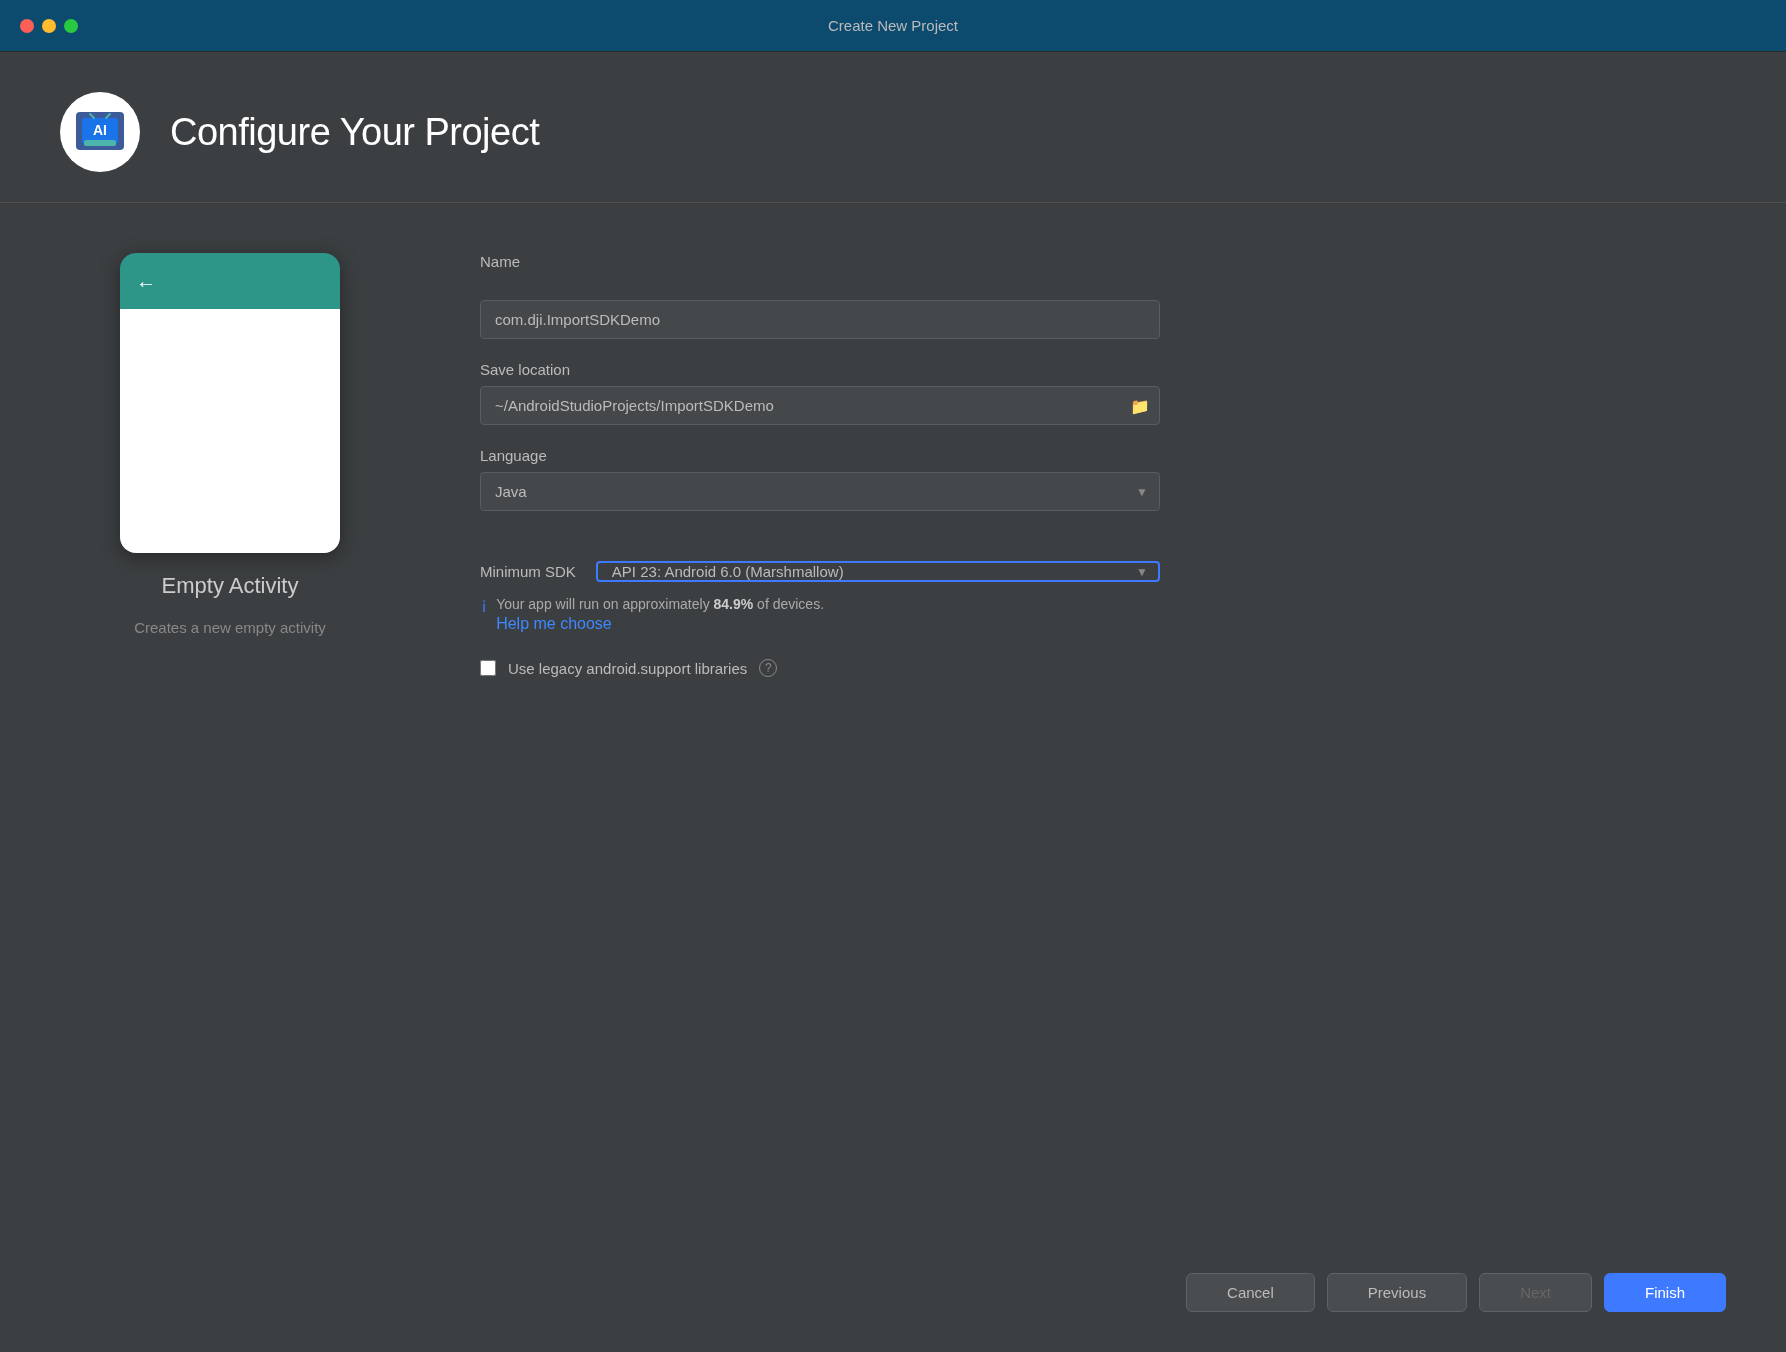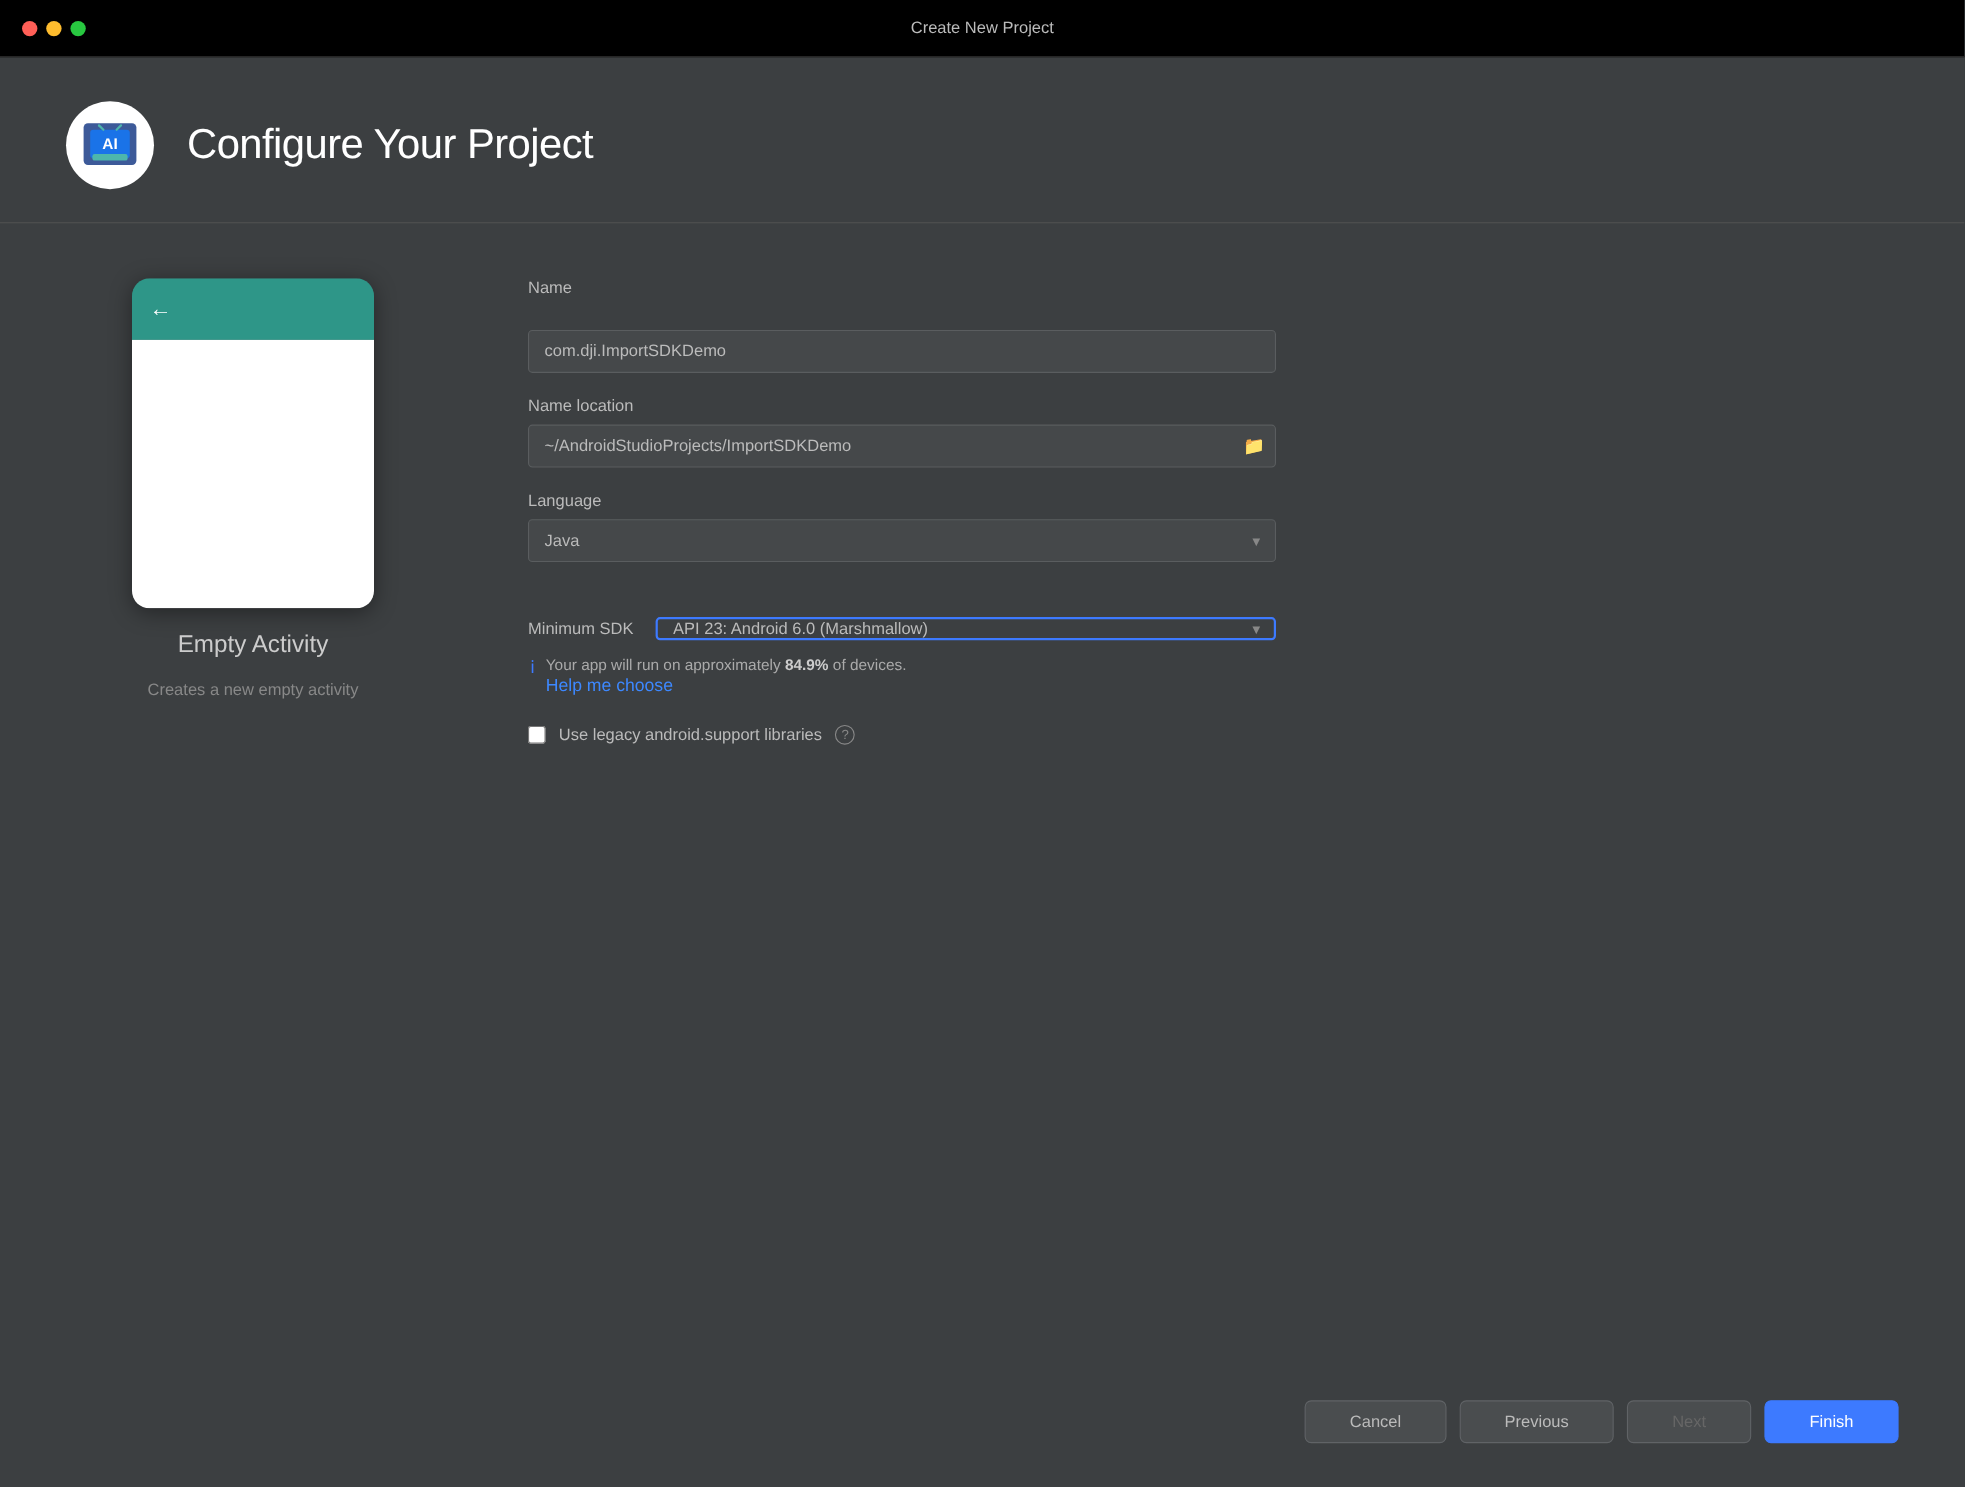--- a/index.html
+++ b/index.html
@@ -9,21 +9,21 @@
       font-family: -apple-system, BlinkMacSystemFont, "Helvetica Neue", Arial, sans-serif;
       color: #bbbbbb;
       width: 1786px;
       height: 1352px;
       overflow: hidden;
       position: relative;
     }
 
     
     .title-bar {
-      background: #000000;
+      background: #0c4a6e;
       height: 52px;
       display: flex;
       align-items: center;
       justify-content: center;
       position: relative;
       border-bottom: 1px solid #2b2b2b;
       text-align: right;
     }
 
     .traffic-lights {
@@ -447,21 +447,21 @@
 
       <div class="form-group">
         <label class="form-label">Name</label>
       </div>
 
       <div class="form-group">
         <input type="text" class="form-input" value="com.dji.ImportSDKDemo" style="">
       </div>
 
       <div class="form-group">
-        <label class="form-label">Name location</label>
+        <label class="form-label">Save location</label>
         <div class="form-input-with-icon">
           <input type="text" class="form-input" value="~/AndroidStudioProjects/ImportSDKDemo" style="padding-right: 40px;">
           <span class="folder-icon">📁</span>
         </div>
       </div>
 
       <div class="form-group">
         <label class="form-label">Language</label>
         <div class="select-wrapper">
           <select class="form-select">

